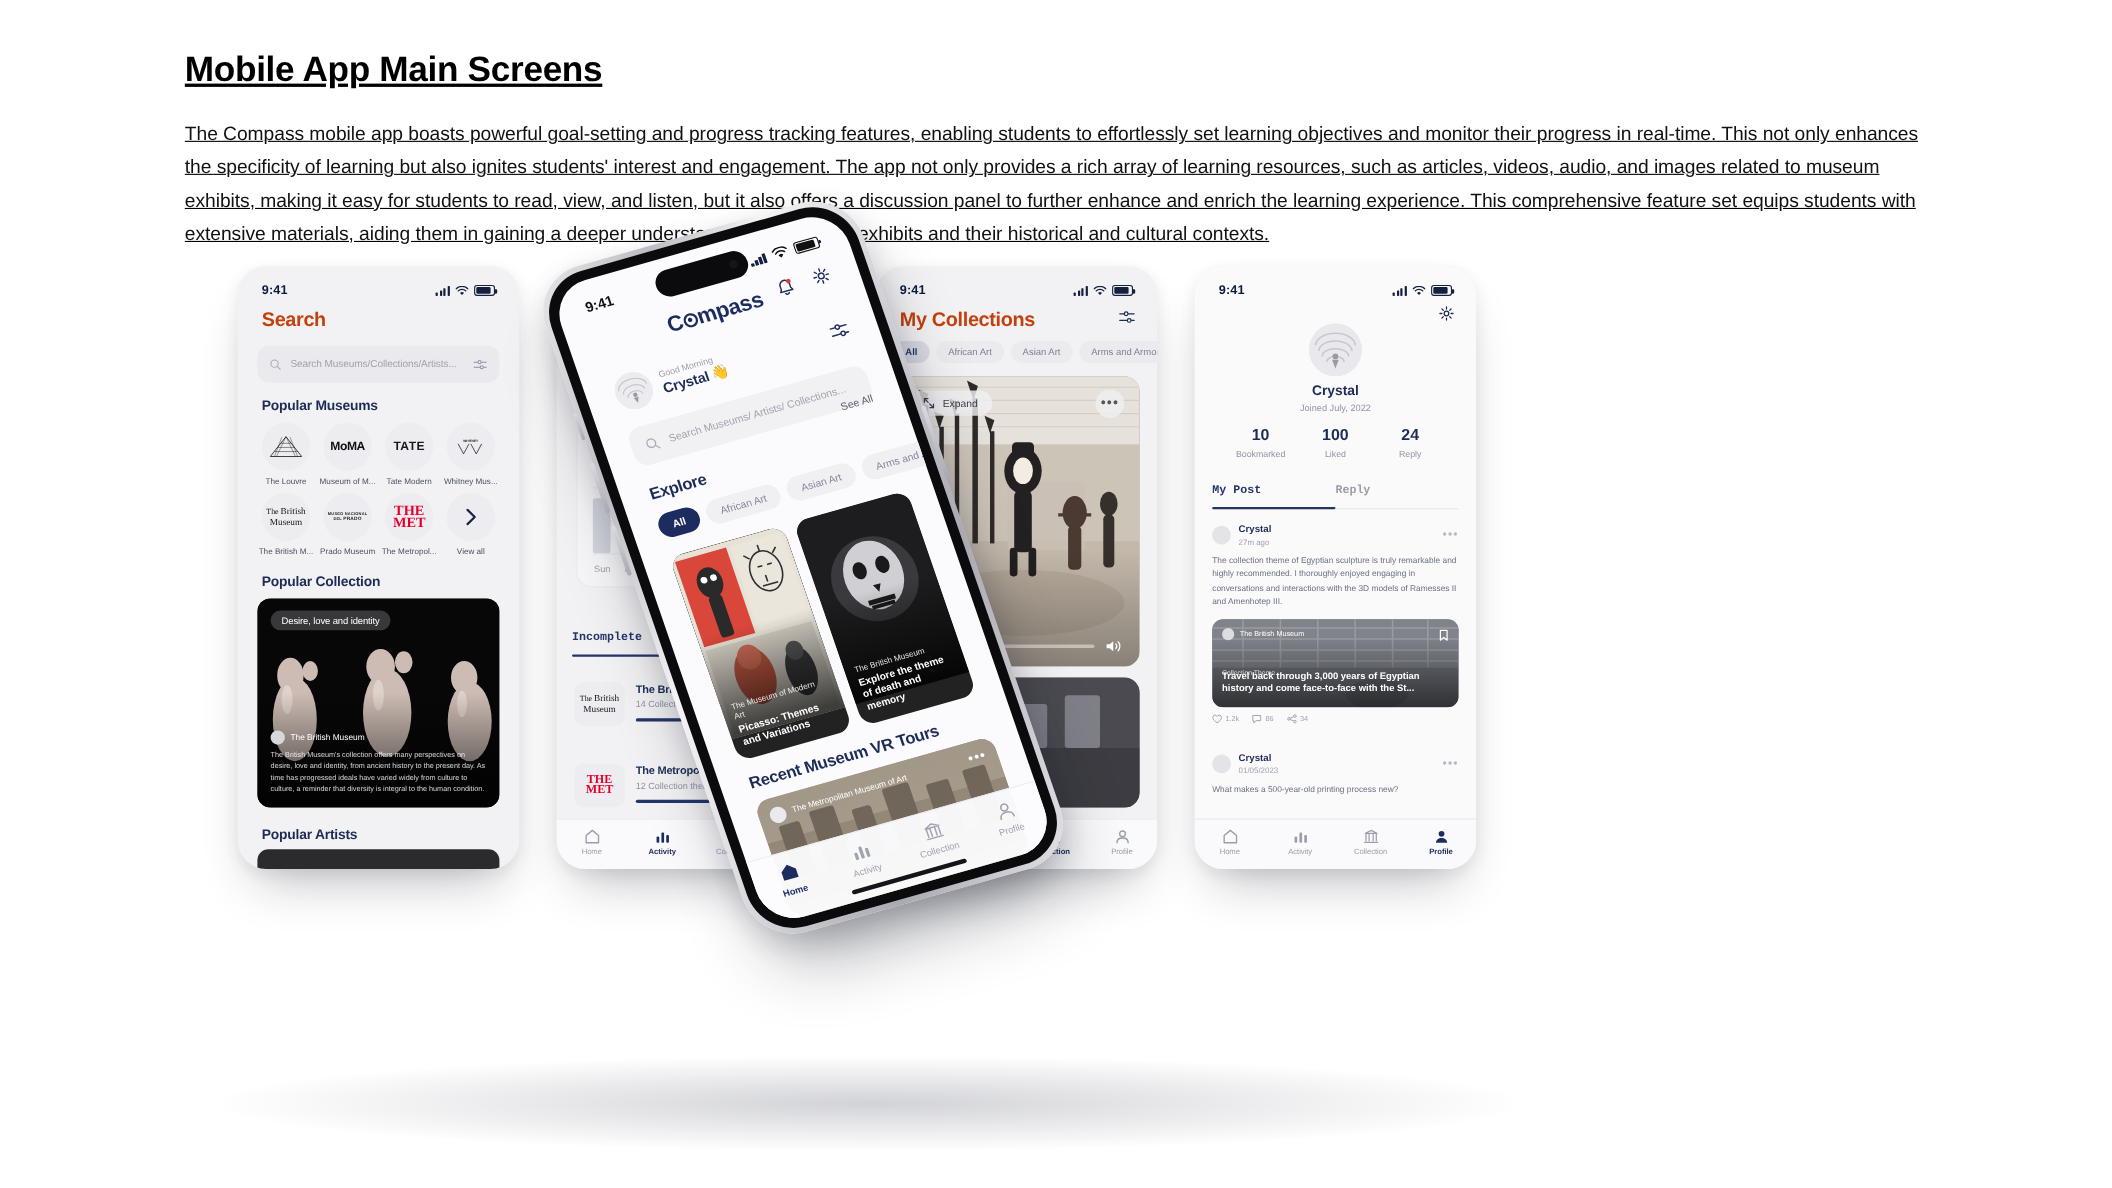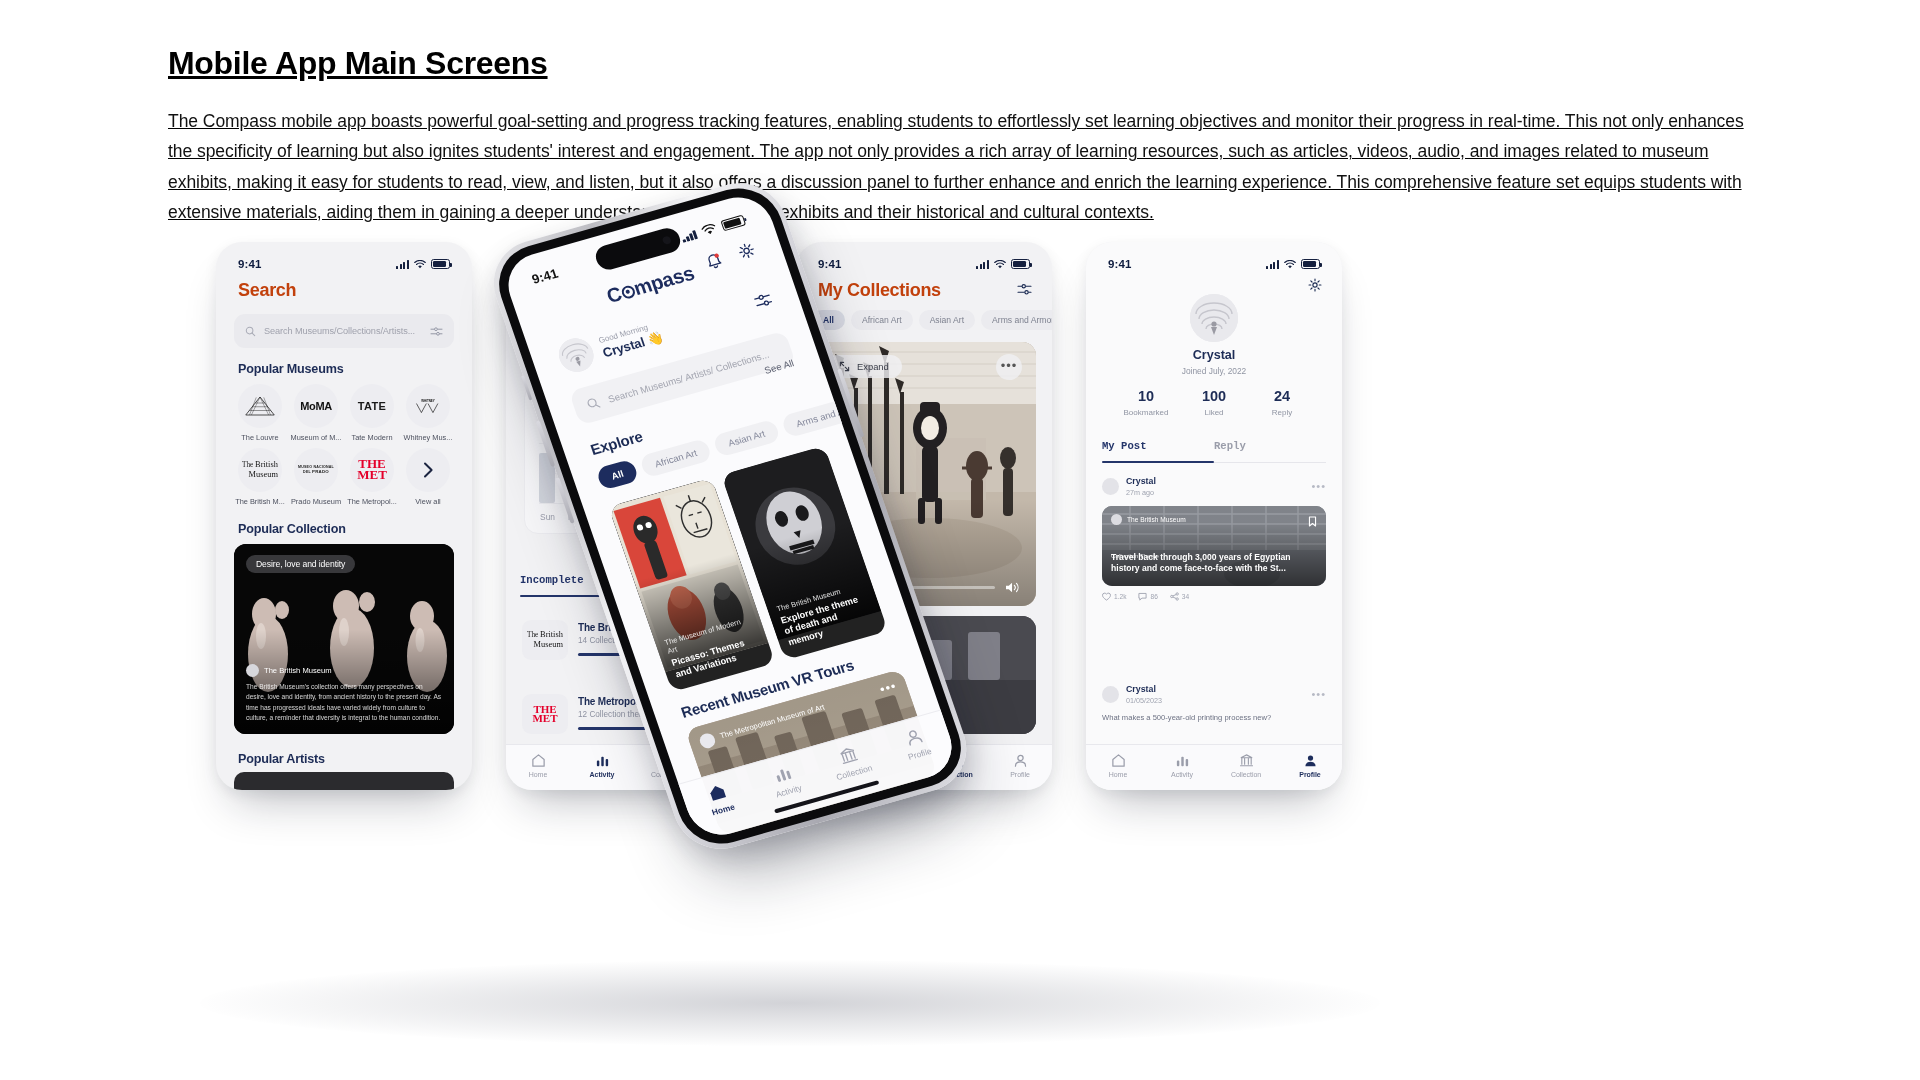--- a/index.html
+++ b/index.html
@@ -80,21 +80,21 @@
   .mcell { display: flex; flex-direction: column; align-items: center; gap: 5px; }
   .mlogo {
     width: 44px; height: 44px; border-radius: 50%; background: #ededf1;
     display: flex; align-items: center; justify-content: center; overflow: hidden;
   }
   .mname { font-size: 7.4px; color: #4c505e; text-align: center; white-space: nowrap; }
   .louvre-ico { width: 30px; height: 20px; }
   .moma-txt { font-size: 11px; font-weight: 800; color: #111; letter-spacing: -.4px; }
   .tate-txt { font-size: 11px; font-weight: 800; color: #1a1a1a; letter-spacing: .4px; filter: blur(.35px); }
   .whit-ico { width: 28px; height: 20px; }
-  .brit-txt { font-size: 7.2px; color: #141414; text-align: right; line-height: 1.08; font-family: "Liberation Serif", serif; }
+  .brit-txt { font-size: 7.2px; color: #141414; text-align: center; line-height: 1.08; font-family: "Liberation Serif", serif; }
   .brit-txt b { font-size: 8.4px; font-weight: 400; }
   .prado-txt { font-size: 3.6px; color: #222; text-align:center; line-height:1.25; font-weight:700; letter-spacing:.2px; }
   .met-txt { font-size: 13px; font-weight: 700; color: #e4002b; line-height: .84; text-align: center; font-family: "Liberation Serif", serif; }
   .chev-circ {
     width: 44px; height: 44px; border-radius: 50%; background: #ededf1;
     display: flex; align-items: center; justify-content: center;
   }
 
   
   .coll-card {
@@ -827,20 +827,21 @@
 
       <div class="post" style="top:234px;">
         <div class="post-head">
           <div class="post-av"></div>
           <div class="post-meta">
             <div class="post-name">Crystal</div>
             <div class="post-time">27m ago</div>
           </div>
           <div class="post-dots">•••</div>
         </div>
+        <div class="post-body">The collection theme of Egyptian sculpture is truly remarkable and highly recommended. I thoroughly enjoyed engaging in conversations and interactions with the 3D models of Ramesses II and Amenhotep III.</div>
 
         <div class="post-card">
           <svg class="photo" viewBox="0 0 224 80" preserveAspectRatio="xMidYMid slice">
             <rect width="224" height="80" fill="#8e9299"></rect>
             <g stroke="#a9adb4" stroke-width="1.4" fill="none">
               <path d="M0 8h224M0 18h224M0 28h224M0 38h224"></path>
               <path d="M28 0v44M62 0v44M96 0v44M130 0v44M164 0v44M196 0v44"></path>
             </g>
             <rect y="44" width="224" height="36" fill="#7c8088"></rect>
             <ellipse cx="150" cy="68" rx="28" ry="14" fill="#6f737b"></ellipse>

